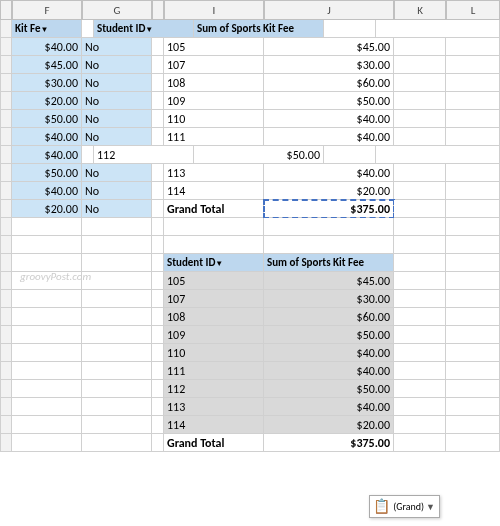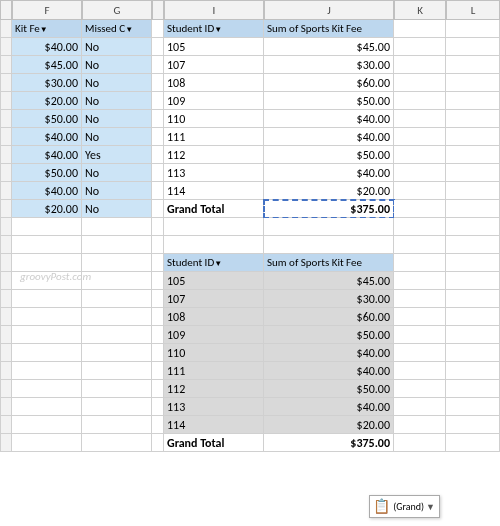--- a/index.html
+++ b/index.html
@@ -82,21 +82,21 @@
       border-bottom: 1px solid #d0d0d0;
       display: flex;
       align-items: center;
       padding: 0 3px;
       font-size: 12px;
       overflow: hidden;
       background: #fff;
     }
     .c.r { justify-content: flex-end; }
     .c.bold { font-weight: bold; }
-    .c.hdr { background: #bdd7ee; font-weight: normal; font-size: 11px; }
+    .c.hdr { background: #bdd7ee; font-weight: bold; font-size: 11px; }
     .c.hdr.filter::after { content: ' ▼'; font-size: 8px; }
     .c.blue { background: #cce4f6; }
     .c.gray { background: #d9d9d9; }
   </style>
 </head>
 <body>
 
 <div class="full-grid">
 
   <div class="col-strip">
@@ -109,21 +109,20 @@
     <div class="ch" style="width:52px;">K</div>
     <div class="ch" style="width:50px; flex:1;">L</div>
   </div>
 
   <div class="row">
 
     <div class="c" style="width:12px; background:#f2f2f2; border-left:1px solid #d0d0d0;"></div>
 
     <div class="c hdr filter" style="width:70px;">Kit Fe</div>
 
-    <div class="c hdr filter" style="width:70px;">Missed C</div>
 
     <div class="c" style="width:12px; background:#fff;"></div>
 
     <div class="c hdr filter" style="width:100px;">Student ID</div>
 
     <div class="c hdr" style="width:130px;">Sum of Sports Kit Fee</div>
 
     <div class="c" style="width:52px; background:#fff;"></div>
 
     <div class="c" style="flex:1; background:#fff;"></div>
@@ -191,21 +190,20 @@
     <div class="c" style="width:12px;"></div>
     <div class="c" style="width:100px;">111</div>
     <div class="c r" style="width:130px;">$40.00</div>
     <div class="c" style="width:52px;"></div>
     <div class="c" style="flex:1;"></div>
   </div>
 
   <div class="row">
     <div class="c" style="width:12px; background:#f2f2f2; border-left:1px solid #d0d0d0;"></div>
     <div class="c blue r" style="width:70px;">$40.00</div>
-    <div class="c blue" style="width:70px;">Yes</div>
     <div class="c" style="width:12px;"></div>
     <div class="c" style="width:100px;">112</div>
     <div class="c r" style="width:130px;">$50.00</div>
     <div class="c" style="width:52px;"></div>
     <div class="c" style="flex:1;"></div>
   </div>
 
   <div class="row">
     <div class="c" style="width:12px; background:#f2f2f2; border-left:1px solid #d0d0d0;"></div>
     <div class="c blue r" style="width:70px;">$50.00</div>

